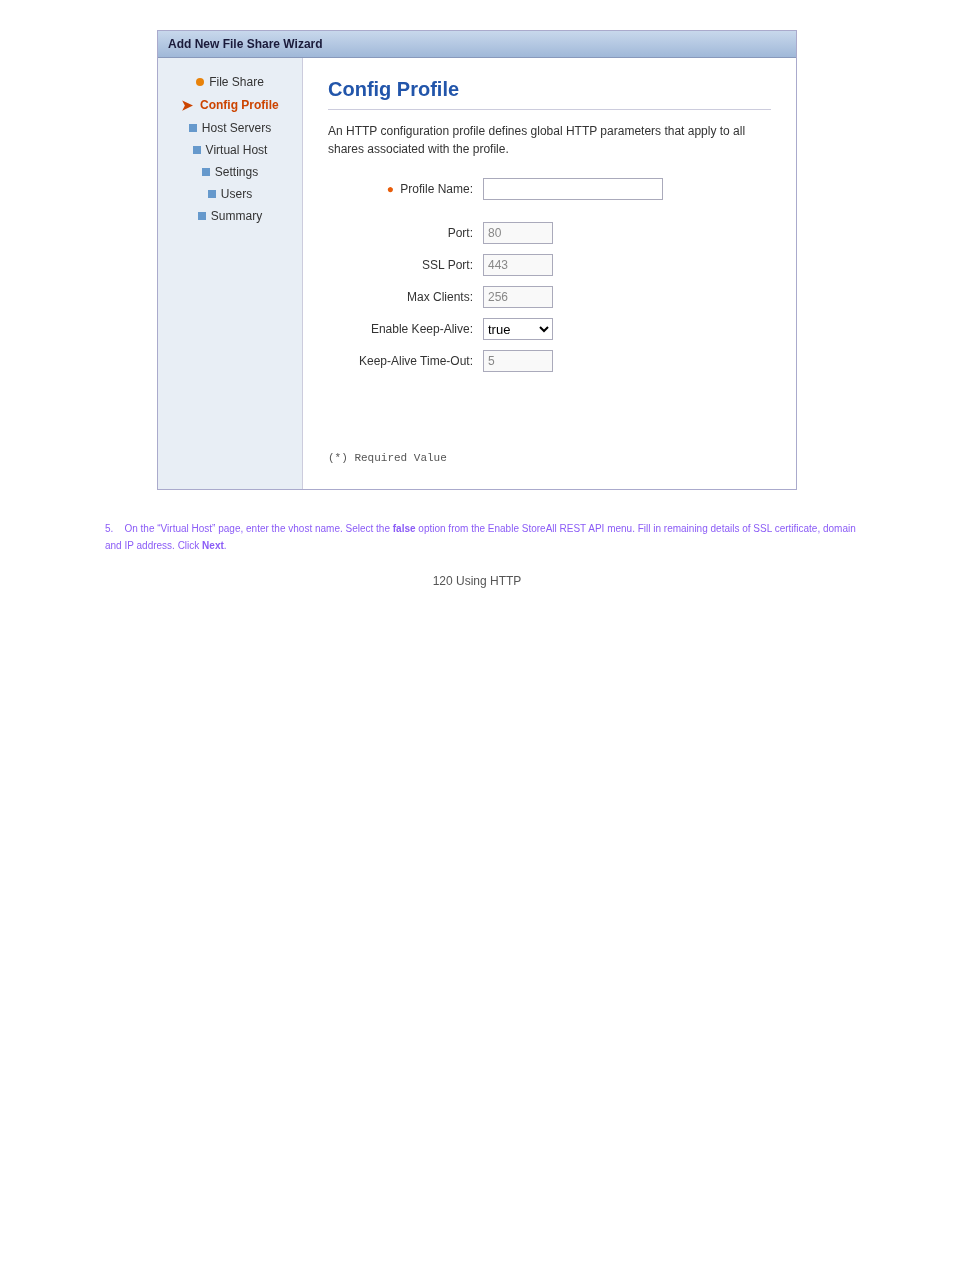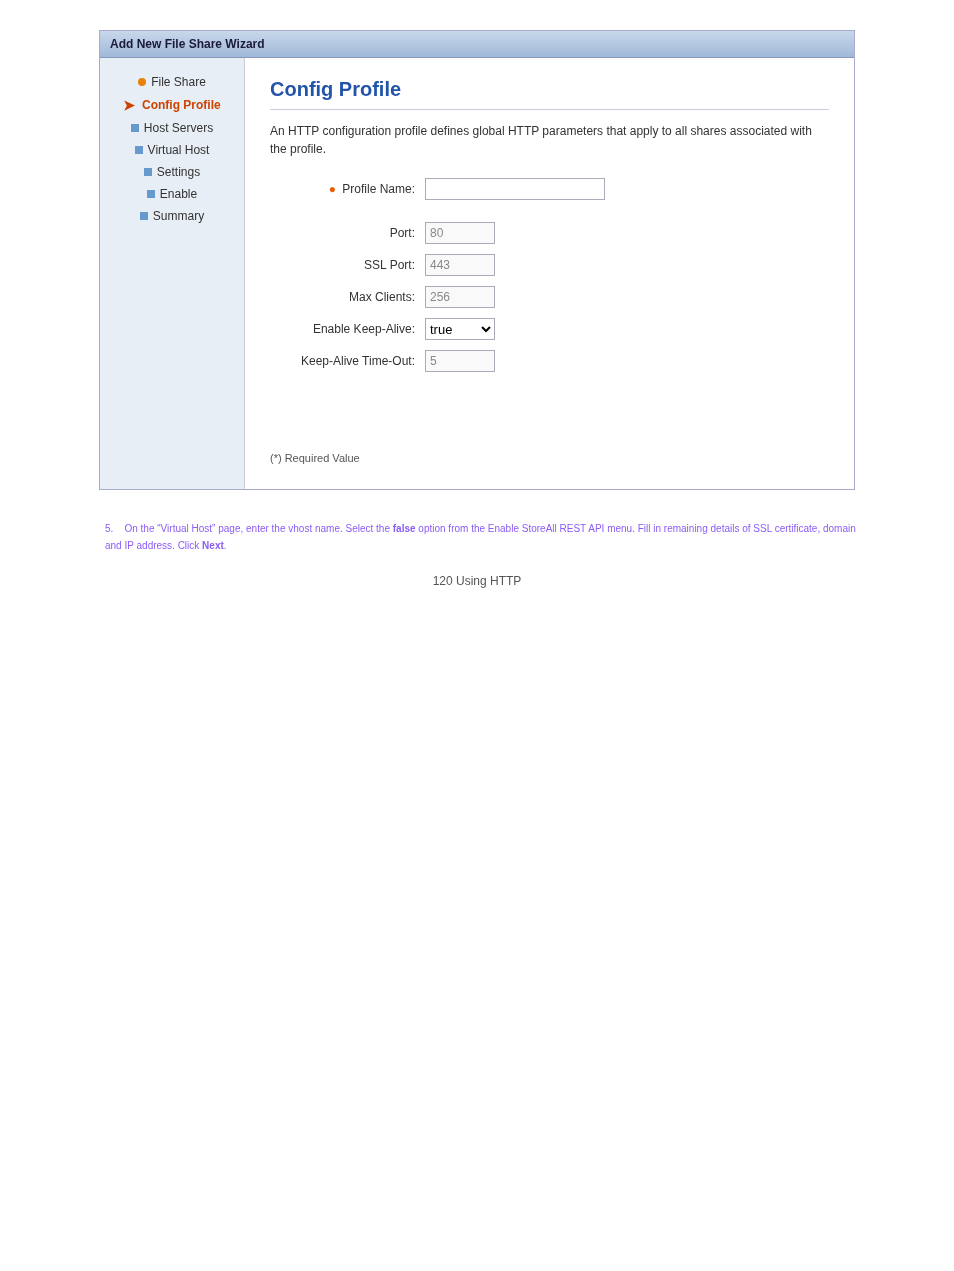--- a/index.html
+++ b/index.html
@@ -7,21 +7,21 @@
       background: #fff;
       font-family: Arial, sans-serif;
       font-size: 13px;
       color: #333;
       padding: 30px 40px;
     }
 
     .wizard-container {
       border: 1px solid #aac;
       background: #f5f7fa;
-      width: 756px;
+      width: 640px;
       margin: 0 auto 30px auto;
     }
 
     .wizard-title-bar {
       background: linear-gradient(to bottom, #c8d8ec, #a0b8d8);
       padding: 6px 10px;
       font-size: 12px;
       font-weight: bold;
       color: #1a1a3a;
       border-bottom: 1px solid #8899bb;
@@ -144,20 +144,21 @@
       border: 1px solid #aab;
       background: #fff;
       font-size: 13px;
     }
 
     .required-note {
       font-size: 11px;
       color: #555;
       margin-top: 20px;
       margin-bottom: 5px;
+      font-family: Liberation Mono, monospace;
     }
 
     .wizard-footer {
       background: #dce6f0;
       border-top: 1px solid #aab;
       padding: 8px 15px;
       display: flex;
       align-items: center;
       justify-content: flex-end;
       gap: 6px;
@@ -232,21 +233,21 @@
         <span>Virtual Host</span>
       </div>
 
       <div class="sidebar-item">
         <span class="sq"></span>
         <span>Settings</span>
       </div>
 
       <div class="sidebar-item">
         <span class="sq"></span>
-        <span>Enable</span>
+        <span>Users</span>
       </div>
 
       <div class="sidebar-item">
         <span class="sq"></span>
         <span>Summary</span>
       </div>
     </div>
 
     <div class="wizard-main">
       <div class="main-title">Config Profile</div>

